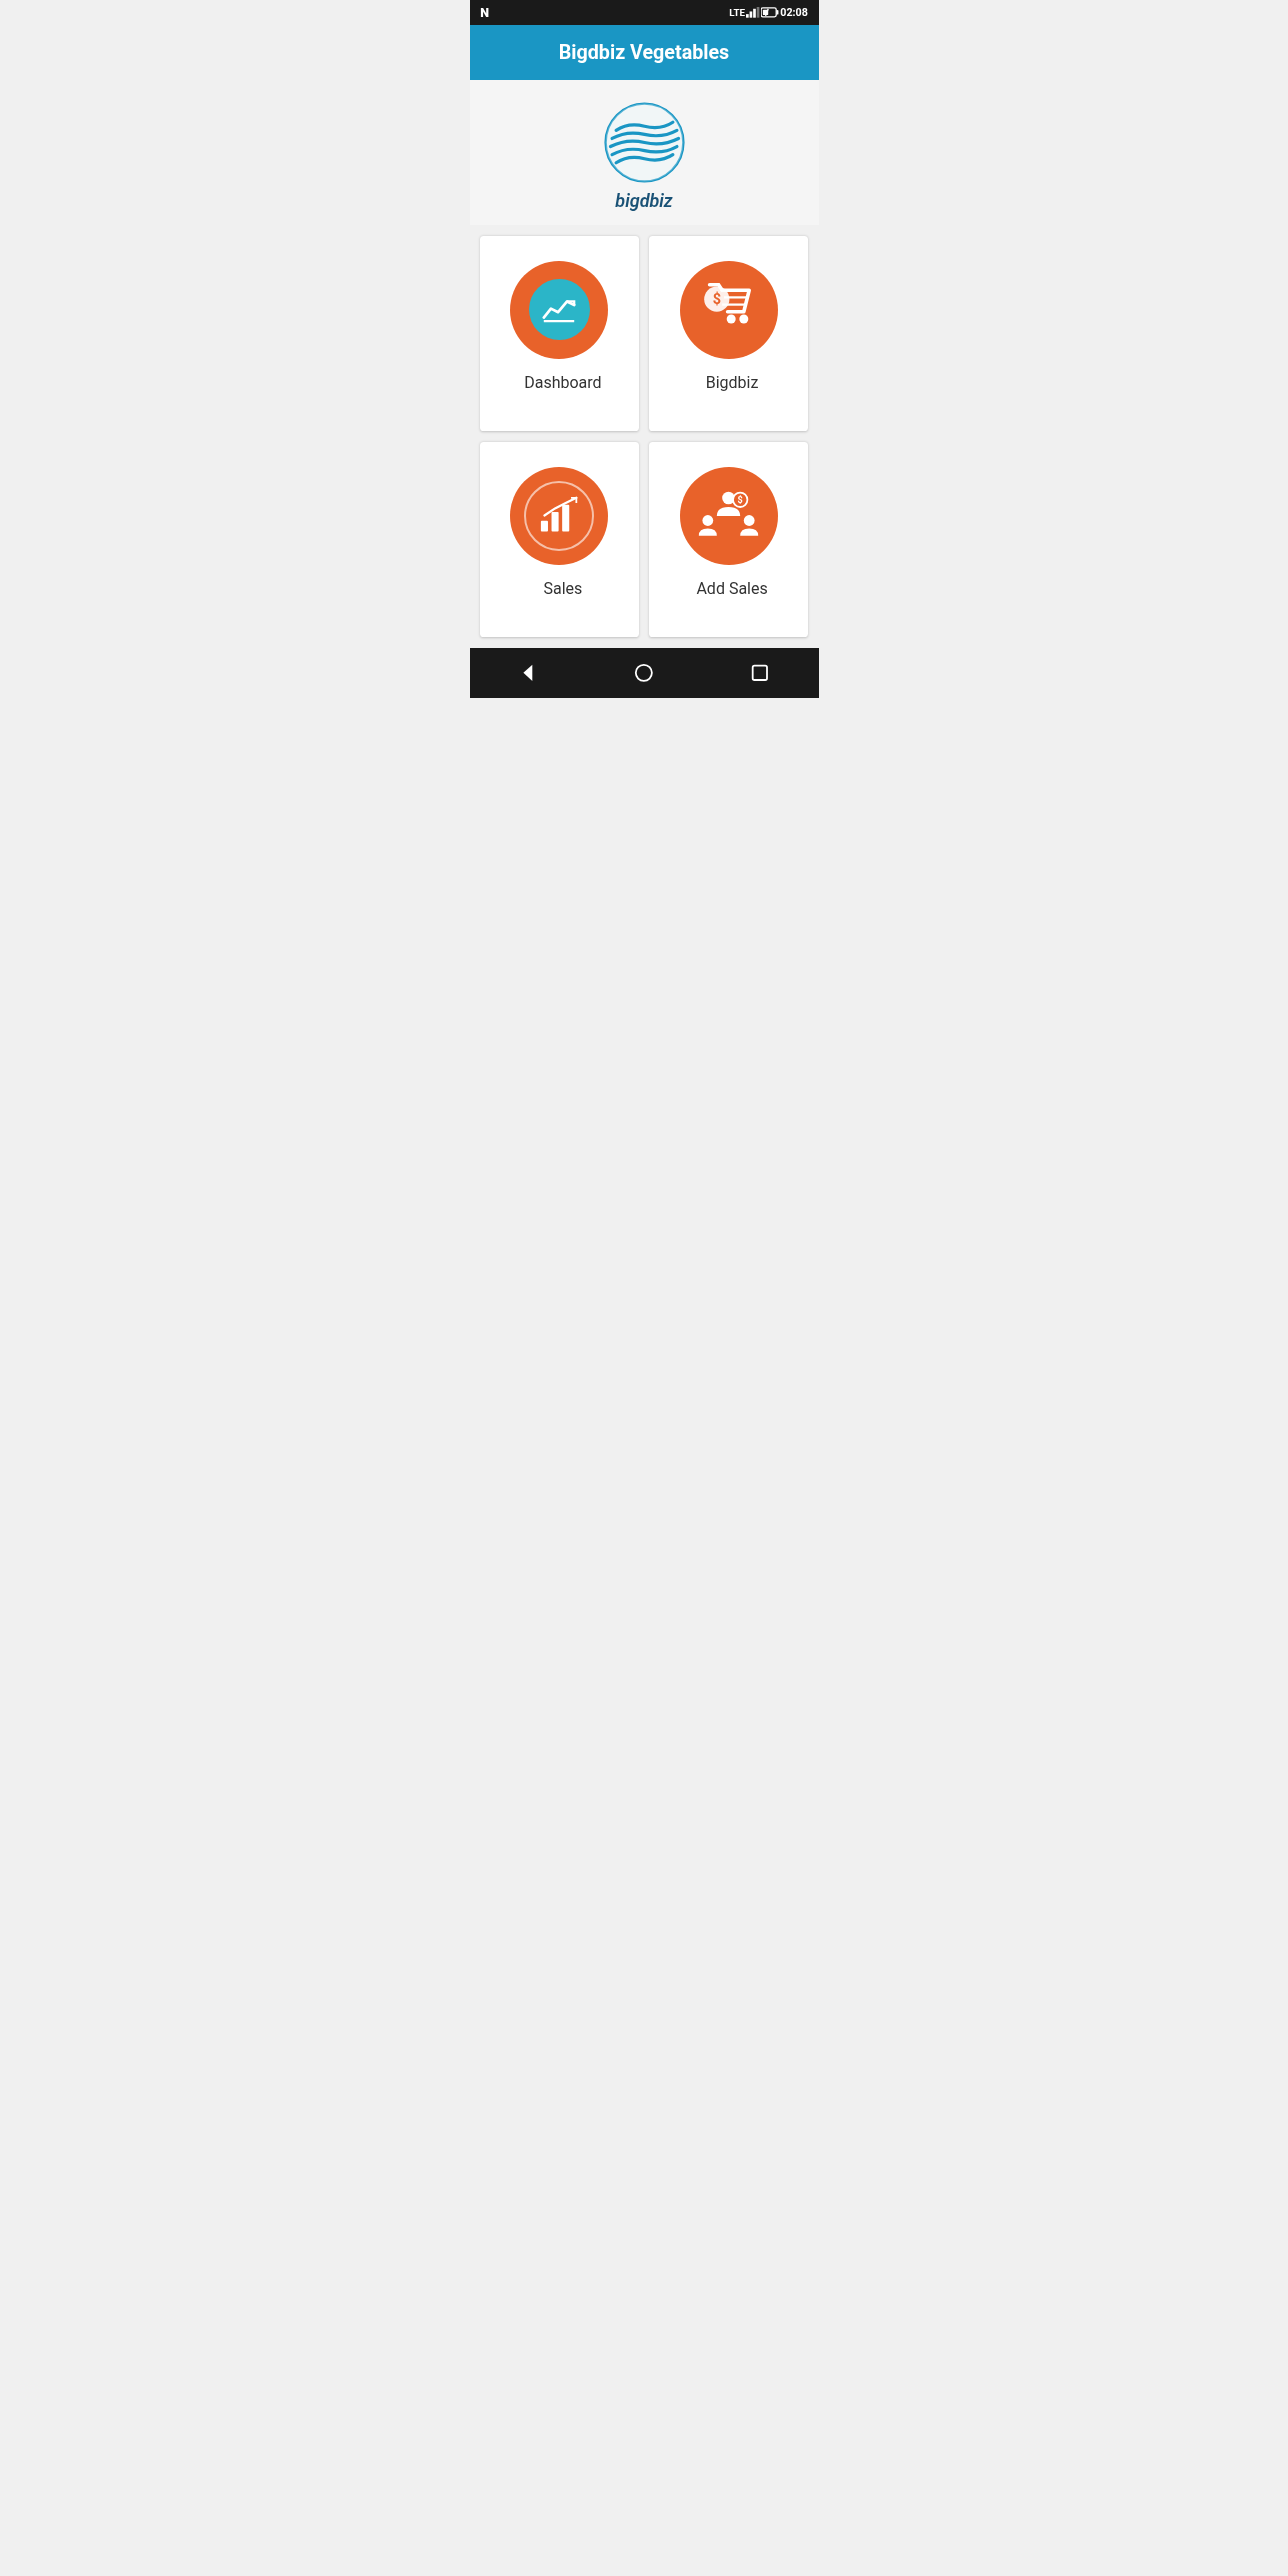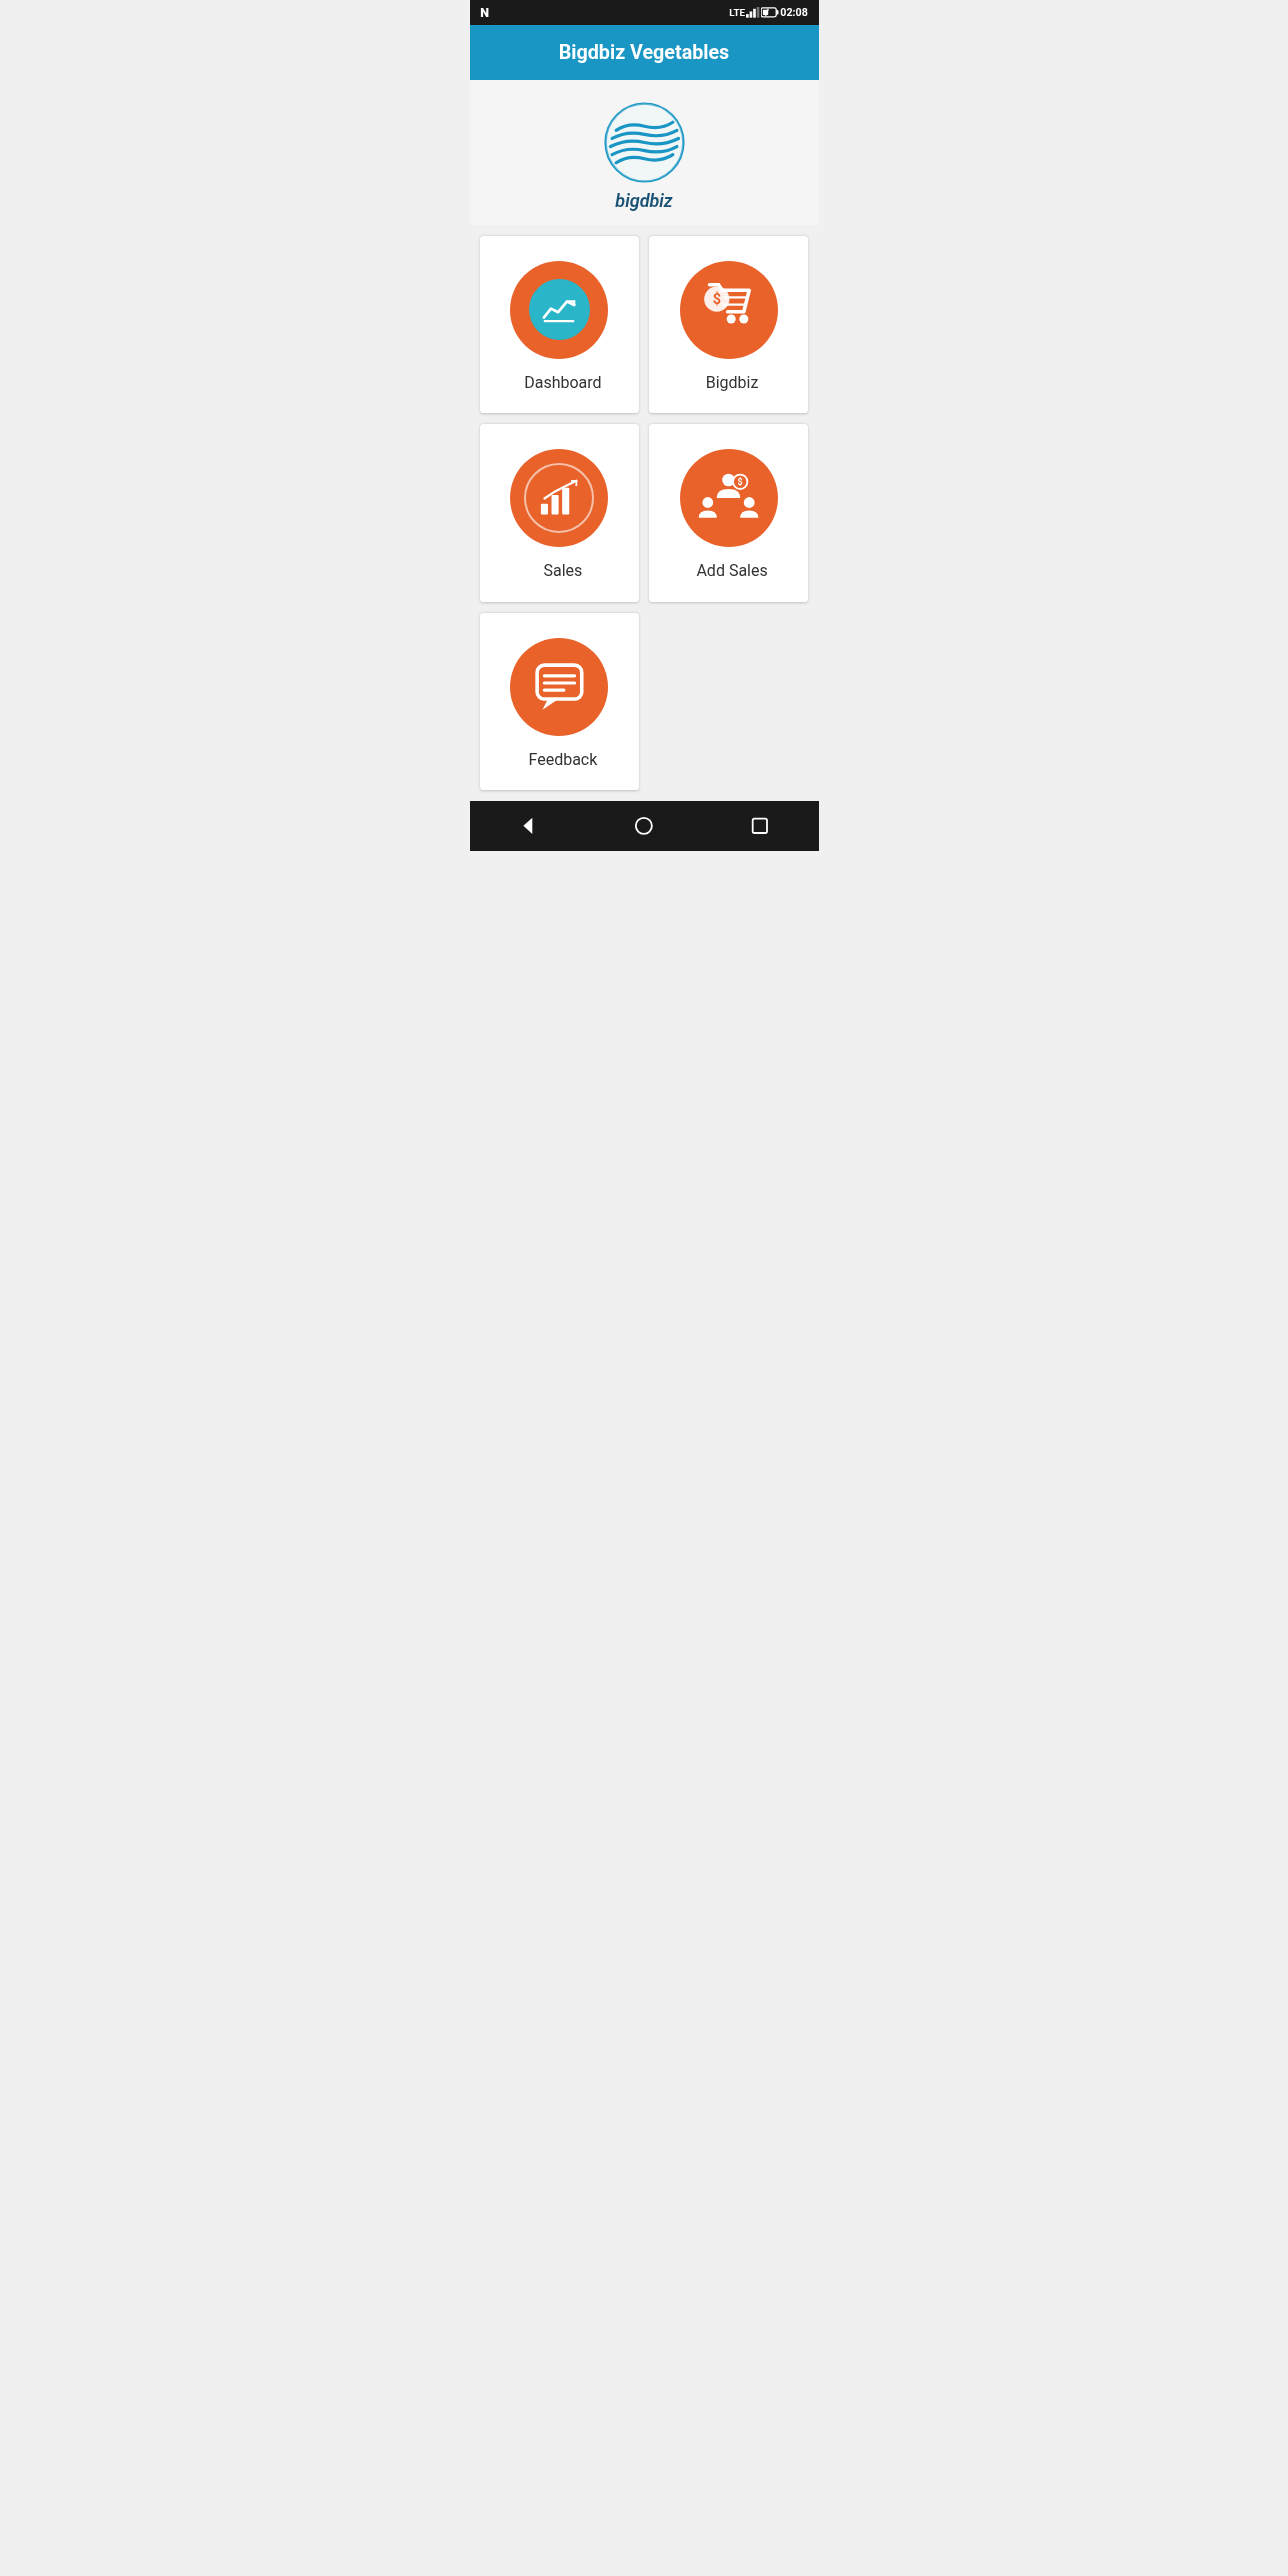--- a/index.html
+++ b/index.html
@@ -280,35 +280,20 @@
         <circle cx="12" cy="35" r="6" fill="white"></circle>
         <path d="M2,52 Q2,44 12,44 Q22,44 22,52" fill="white"></path>
 
         <circle cx="58" cy="35" r="6" fill="white"></circle>
         <path d="M48,52 Q48,44 58,44 Q68,44 68,52" fill="white"></path>
       </svg>
     </div>
     <span class="menu-label">Add Sales</span>
   </div>
 
-  <div class="menu-card">
-    <div class="icon-circle">
-      <svg width="58" height="58" viewBox="0 0 65 65">
-
-        <rect x="8" y="8" width="50" height="38" rx="8" fill="none" stroke="white" stroke-width="4"></rect>
-
-        <line x1="16" y1="20" x2="50" y2="20" stroke="white" stroke-width="3.5" stroke-linecap="round"></line>
-        <line x1="16" y1="28" x2="50" y2="28" stroke="white" stroke-width="3.5" stroke-linecap="round"></line>
-        <line x1="16" y1="36" x2="38" y2="36" stroke="white" stroke-width="3.5" stroke-linecap="round"></line>
-
-        <path d="M20,46 L14,58 L32,46" fill="white"></path>
-      </svg>
-    </div>
-    <span class="menu-label">Feedback</span>
-  </div>
 
 
 </div>
 
 <div class="bottom-nav">
   <div class="nav-btn">
     <svg width="19.7" height="19.7" viewBox="0 0 22 22">
       <polygon points="16,2 6,11 16,20" fill="white"></polygon>
     </svg>
   </div>

